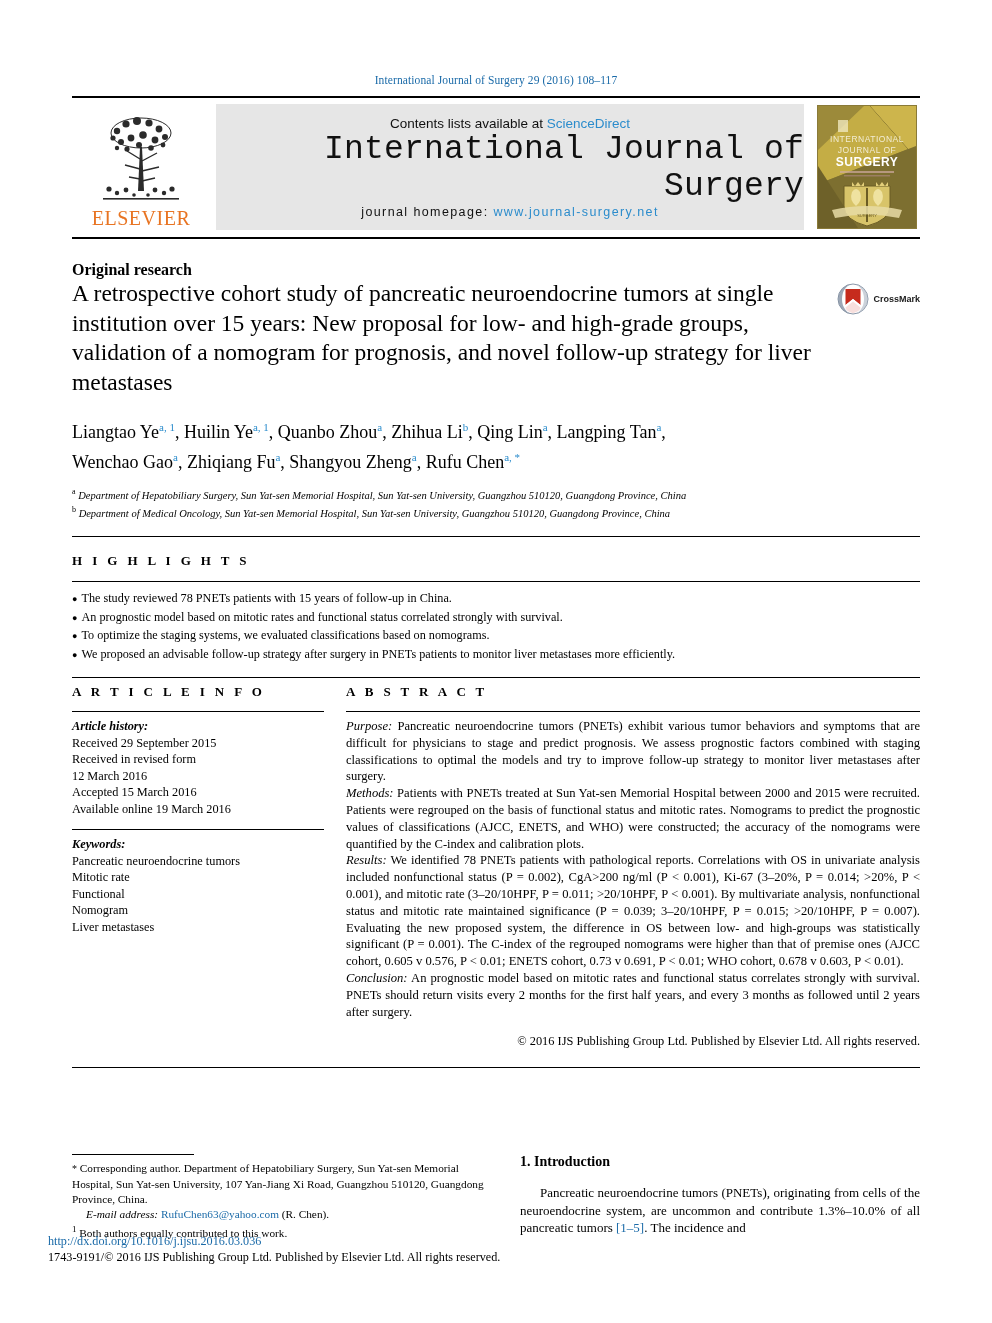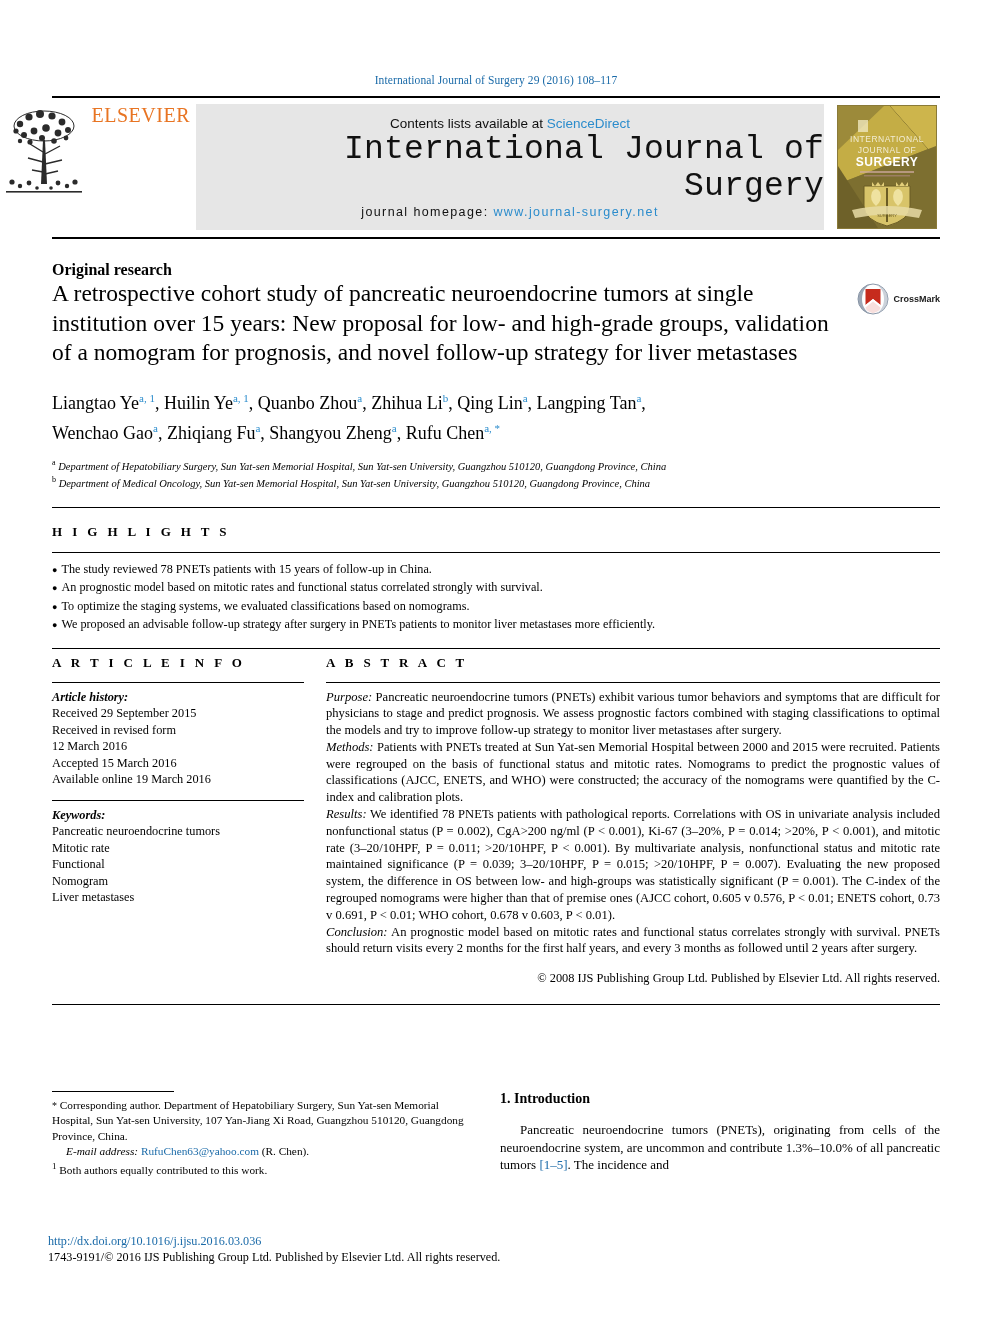--- a/index.html
+++ b/index.html
@@ -13,21 +13,21 @@
     font-family: "Liberation Serif", serif;
     color: #000000;
     position: relative;
     overflow: hidden;
   }
   .page {
     position: relative;
     width: 992px;
     height: 1323px;
     box-sizing: border-box;
-    padding: 0 52px;
+    padding: 0 72px;
   }
 
   
   .running-head {
     text-align: center;
     font-family: "Liberation Serif", serif;
     font-size: 11.5px;
     color: #1a6aa8;
     padding-top: 74px;
     letter-spacing: .1px;
@@ -41,20 +41,22 @@
   .banner {
     display: flex;
     align-items: stretch;
     height: 126px;
     margin-top: 6px;
   }
   .banner-logo {
     width: 138px;
     flex: 0 0 138px;
     display: flex;
+    flex-direction: column;
+    align-items: center;
     justify-content: flex-end;
     padding-bottom: 2px;
   }
   .tree-svg { display:block; }
   .elsevier-word {
     font-family: "Liberation Serif", serif;
     font-size: 20px;
     letter-spacing: .5px;
     color: #e87422;
     font-weight: 400;
@@ -485,21 +487,21 @@
 
     <div class="col-abstract">
       <div class="section-label" style="margin-top:0;">A B S T R A C T</div>
       <div class="info-rule"></div>
       <div class="abstract-body">
         <p><span class="ab-head">Purpose:</span><span> Pancreatic neuroendocrine tumors (PNETs) exhibit various tumor behaviors and symptoms that are difficult for physicians to stage and predict prognosis. We assess prognostic factors combined with staging classifications to optimal the models and try to improve follow-up strategy to monitor liver metastases after surgery.</span></p>
         <p><span class="ab-head">Methods:</span><span> Patients with PNETs treated at Sun Yat-sen Memorial Hospital between 2000 and 2015 were recruited. Patients were regrouped on the basis of functional status and mitotic rates. Nomograms to predict the prognostic values of classifications (AJCC, ENETS, and WHO) were constructed; the accuracy of the nomograms were quantified by the C-index and calibration plots.</span></p>
         <p><span class="ab-head">Results:</span><span> We identified 78 PNETs patients with pathological reports. Correlations with OS in univariate analysis included nonfunctional status (P = 0.002), CgA&gt;200 ng/ml (P &lt; 0.001), Ki-67 (3–20%, P = 0.014; &gt;20%, P &lt; 0.001), and mitotic rate (3–20/10HPF, P = 0.011; &gt;20/10HPF, P &lt; 0.001). By multivariate analysis, nonfunctional status and mitotic rate maintained significance (P = 0.039; 3–20/10HPF, P = 0.015; &gt;20/10HPF, P = 0.007). Evaluating the new proposed system, the difference in OS between low- and high-groups was statistically significant (P = 0.001). The C-index of the regrouped nomograms were higher than that of premise ones (AJCC cohort, 0.605 v 0.576, P &lt; 0.01; ENETS cohort, 0.73 v 0.691, P &lt; 0.01; WHO cohort, 0.678 v 0.603, P &lt; 0.01).</span></p>
         <p><span class="ab-head">Conclusion:</span><span> An prognostic model based on mitotic rates and functional status correlates strongly with survival. PNETs should return visits every 2 months for the first half years, and every 3 months as followed until 2 years after surgery.</span></p>
       </div>
-      <div class="copyright">© 2008 IJS Publishing Group Ltd. Published by Elsevier Ltd. All rights reserved.</div>
+      <div class="copyright">© 2016 IJS Publishing Group Ltd. Published by Elsevier Ltd. All rights reserved.</div>
     </div>
   </div>
 
   <div class="rule-bottom-section"></div>
 
   <div class="bottom-cols">
     <div class="bottom-left">
       <div class="footnote-rule"></div>
       <div class="footnote">
         <div>

